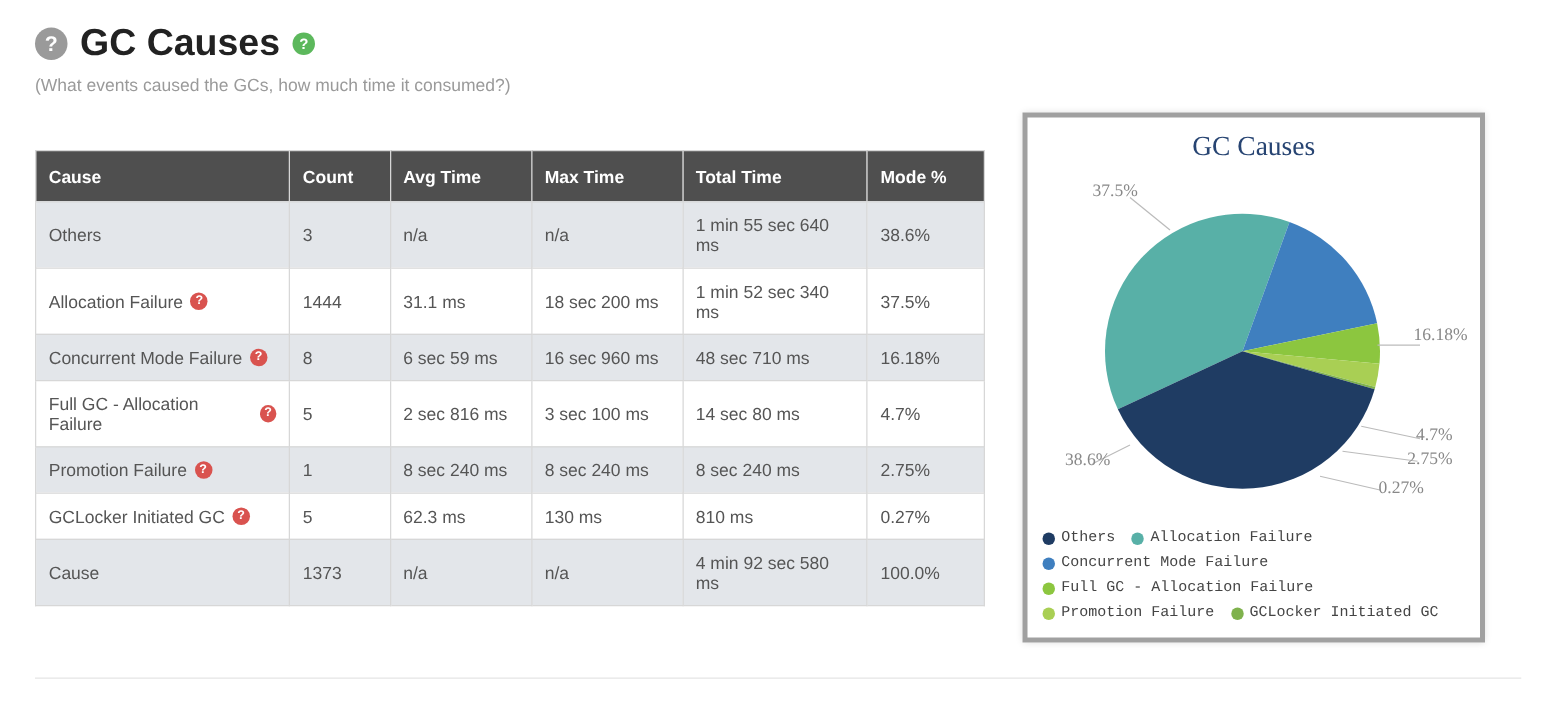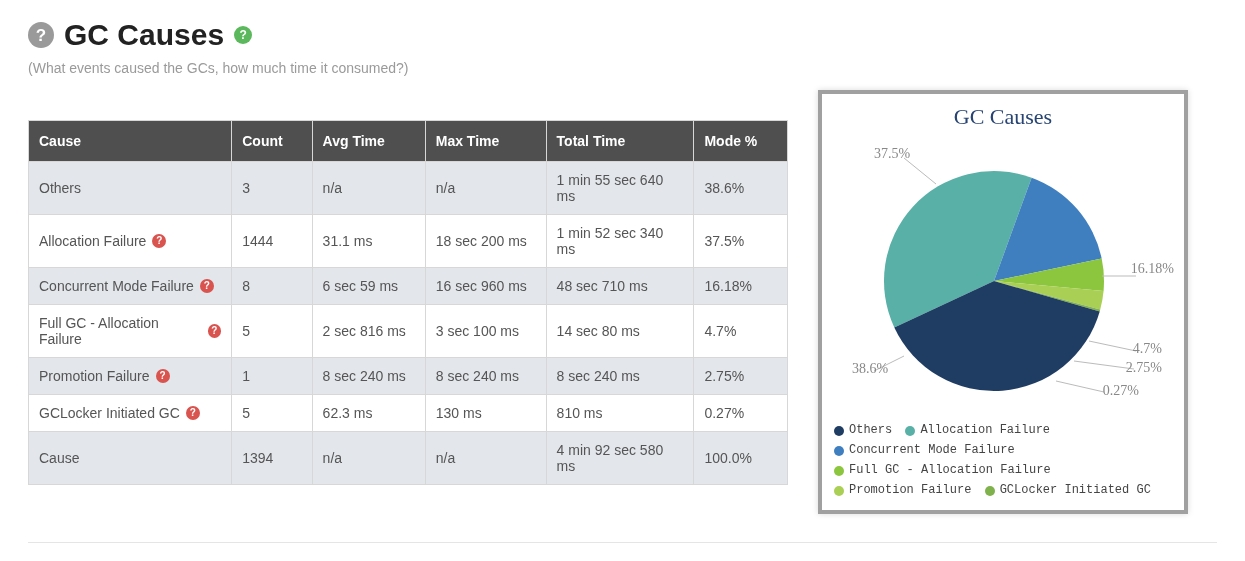--- a/index.html
+++ b/index.html
@@ -128,21 +128,21 @@
               <td>130 ms</td>
               <td>810 ms</td>
               <td>0.27%</td>
             </tr>
             <tr>
               <td>
                 <span class="cause-cell">
                   <span>Cause</span>
                 </span>
               </td>
-              <td>1394</td>
+              <td>1373</td>
               <td>n/a</td>
               <td>n/a</td>
               <td>4 min 92 sec 580 ms</td>
               <td>100.0%</td>
             </tr>
           </tbody>
     </table>
   </div>
 
   <div class="chart-wrap">

